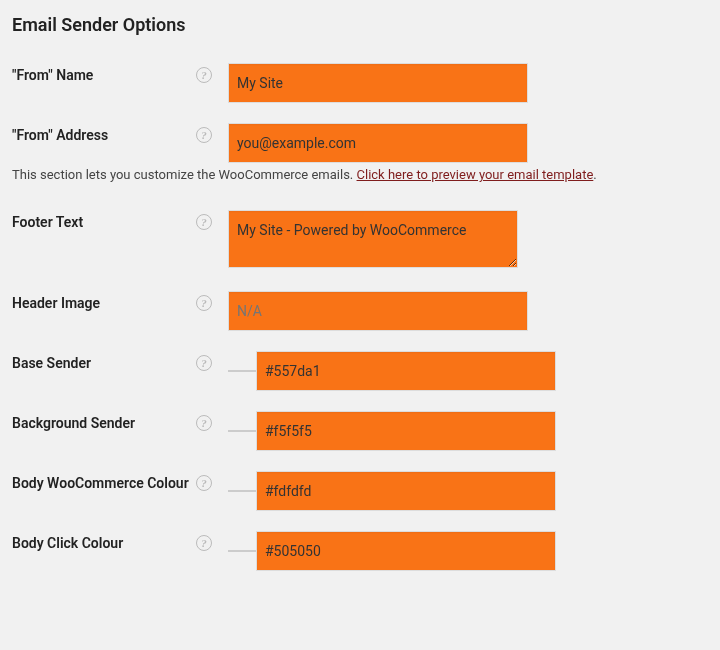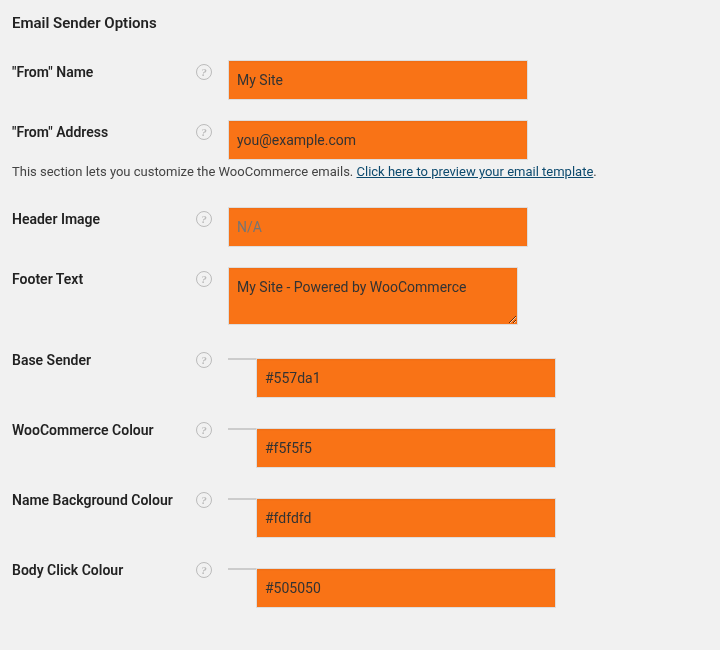--- a/index.html
+++ b/index.html
@@ -11,32 +11,32 @@
     font-size: 13px;
     color: #333;
     width: 720px;
     height: 650px;
     overflow: hidden;
   }
   .wrap {
     padding: 6px 12px 12px 12px;
   }
   h3 {
-    font-size: 15px;
+    font-size: 18px;
     font-weight: 600;
     color: #222;
     margin: 8px 0 18px 0;
   }
   .section-desc {
     font-size: 13px;
     color: #444;
     margin: -6px 0 18px 0;
   }
   .section-desc a {
-    color: #0c4a6e;
+    color: #7f1d1d;
     text-decoration: underline;
   }
   table.form {
     width: 100%;
     border-collapse: collapse;
   }
   table.form tr {
   }
   table.form th {
     text-align: left;
@@ -80,21 +80,21 @@
     color: #333;
     font-family: inherit;
   }
   textarea {
     width: 290px;
     height: 58px;
     resize: both;
   }
   .color-field {
     display: inline-flex;
-    align-items: flex-start;
+    align-items: center;
   }
   .color-swatch {
     width: 28px;
     border: 1px solid #ccc;
     border-right: none;
     display: inline-block;
     cursor: pointer;
   }
   .color-input {
     width: 82px;
@@ -138,63 +138,63 @@
 
 
   <p class="section-desc">
     <span>This section lets you customize the WooCommerce emails. </span><a href="#">Click here to preview your email template</a><span>.</span>
   </p>
 
   <table class="form">
     <tbody>
         <tr>
       <th>
+        <span>Footer Text</span>
+        <span class="help">?</span>
+      </th>
+      <td>
+        <textarea style="">My Site - Powered by WooCommerce</textarea>
+      </td>
+    </tr>
+    <tr>
+      <th>
         <span>Header Image</span>
         <span class="help">?</span>
       </th>
       <td>
         <input type="text" placeholder="N/A" style="">
-      </td>
-    </tr>
-    <tr>
-      <th>
-        <span>Footer Text</span>
-        <span class="help">?</span>
-      </th>
-      <td>
-        <textarea style="">My Site - Powered by WooCommerce</textarea>
       </td>
     </tr>
     <tr>
       <th>
         <span>Base Sender</span>
         <span class="help">?</span>
       </th>
       <td>
         <span class="color-field">
           <span class="color-swatch" style="background: rgb(85, 125, 161);"></span>
           <input type="text" class="color-input" value="#557da1" style="">
         </span>
       </td>
     </tr>
     <tr>
       <th>
-        <span>WooCommerce Colour</span>
+        <span>Background Sender</span>
         <span class="help">?</span>
       </th>
       <td>
         <span class="color-field">
           <span class="color-swatch" style="background: rgb(245, 245, 245);"></span>
           <input type="text" class="color-input" value="#f5f5f5" style="">
         </span>
       </td>
     </tr>
     <tr>
       <th>
-        <span>Name Background Colour</span>
+        <span>Body WooCommerce Colour</span>
         <span class="help">?</span>
       </th>
       <td>
         <span class="color-field">
           <span class="color-swatch" style="background: rgb(253, 253, 253);"></span>
           <input type="text" class="color-input" value="#fdfdfd" style="">
         </span>
       </td>
     </tr>
     <tr>

